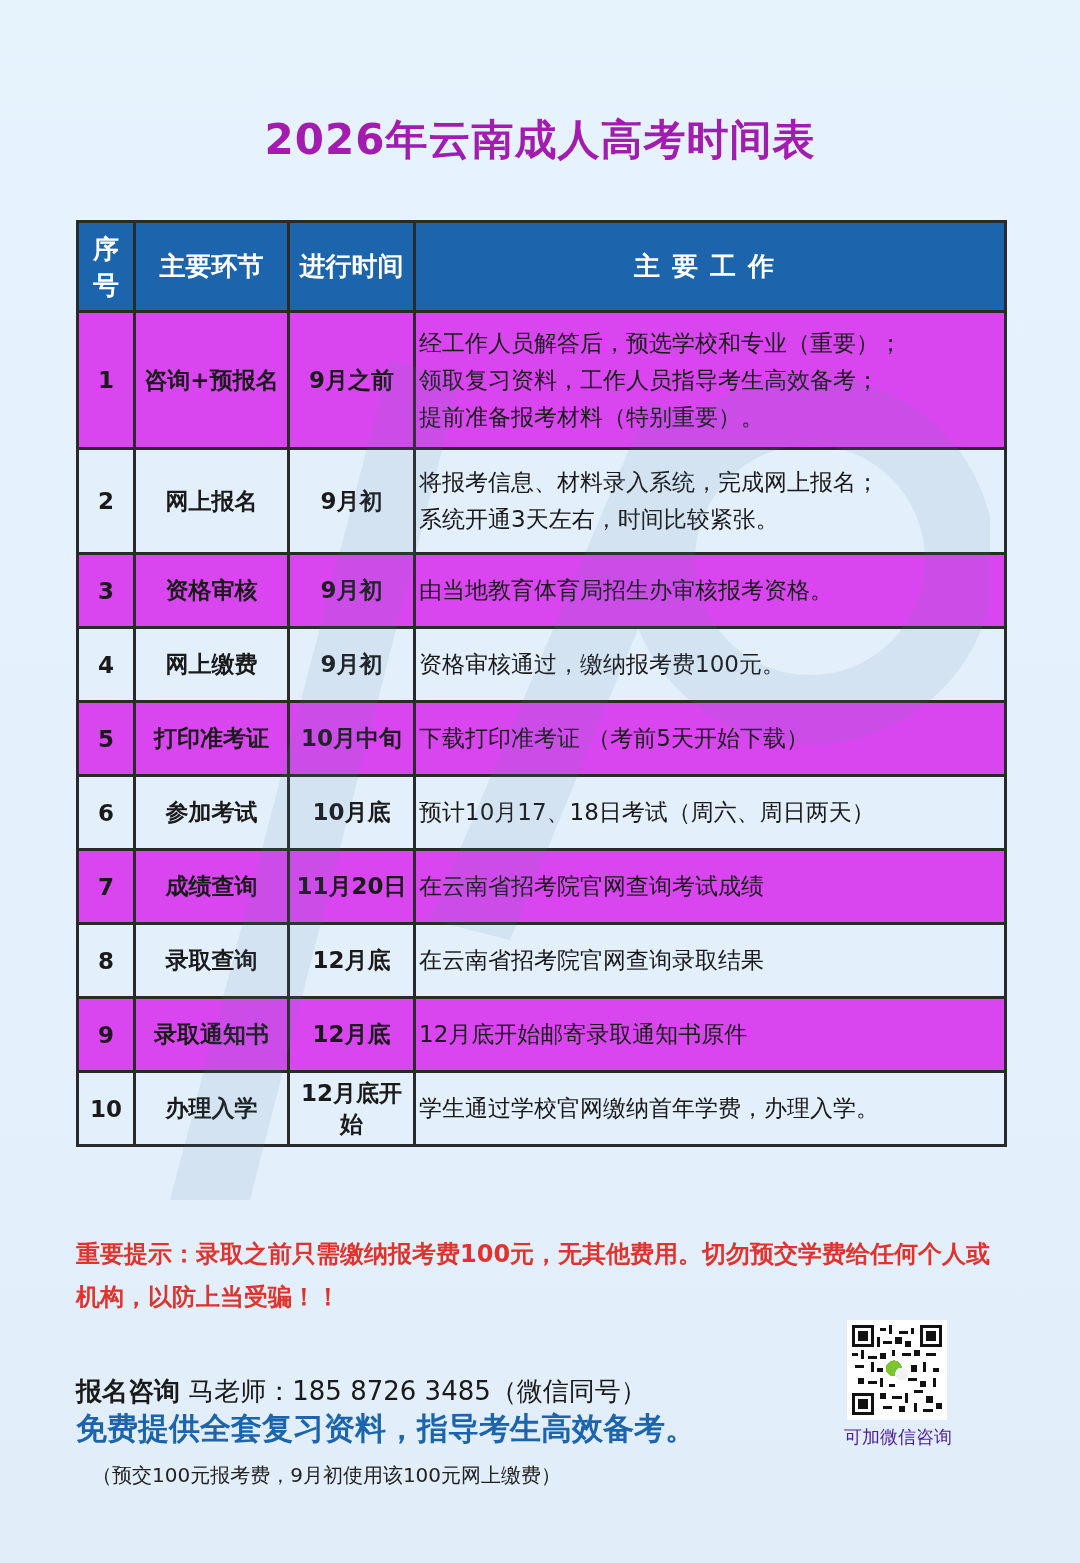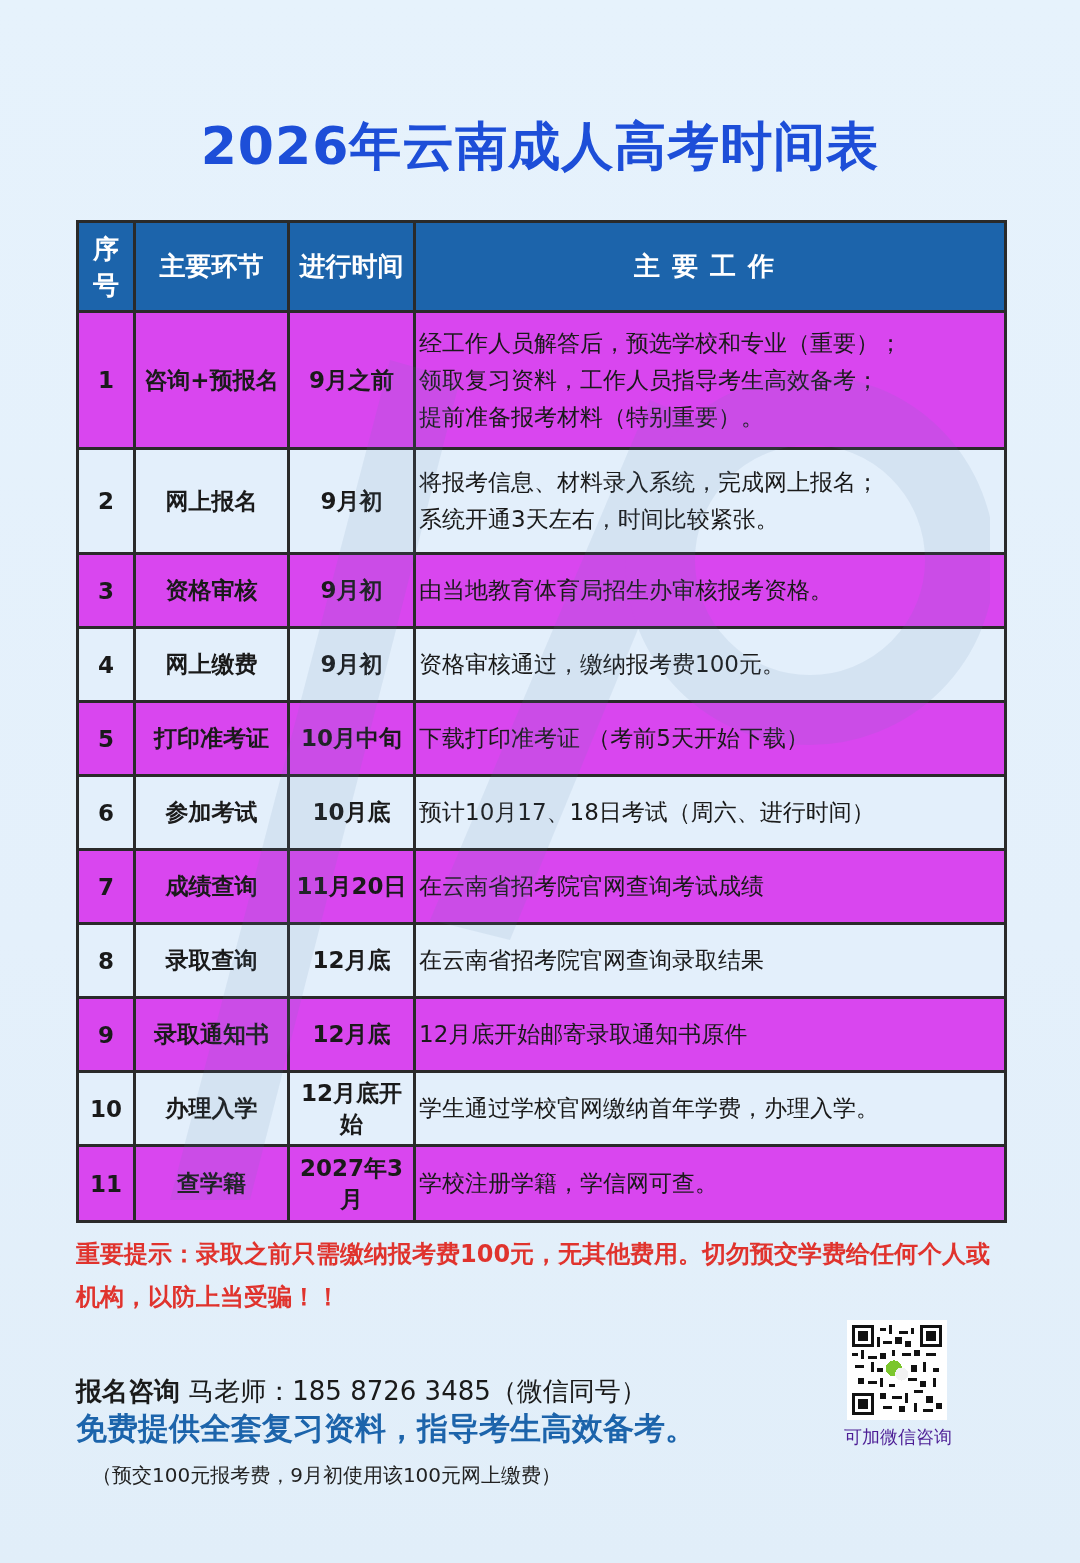--- a/index.html
+++ b/index.html
@@ -5,22 +5,22 @@
   * { box-sizing: border-box; margin: 0; padding: 0; }
   html, body { width: 1080px; height: 1563px; overflow: hidden; }
   body {
     background: linear-gradient(180deg, #e6f2fc 0%, #e4f0fb 60%, #e1eef9 100%);
     font-family: "DejaVu Sans", "Liberation Sans", sans-serif;
     position: relative;
     color: #1a1a1a;
   }
   .title {
     position: absolute; left: 0; top: 112px; width: 1080px;
-    text-align: center; font-size: 52px; font-weight: 900;
-    color: #1d4ed8; letter-spacing: 1px;
+    text-align: center; font-size: 42px; font-weight: 900;
+    color: #a21caf; letter-spacing: 1px;
     font-family: "DejaVu Sans", sans-serif;
   }
   .watermark {
     position: absolute; left: 130px; top: 300px; width: 860px; height: 900px;
     pointer-events: none; z-index: 2; opacity: 0.10;
   }
   table.sched {
     position: absolute; left: 76px; top: 220px; width: 931px;
     border-collapse: collapse; z-index: 1;
     border: 3px solid #2a2a2a;
@@ -125,21 +125,21 @@
         <td class="time">10月中旬</td>
         <td class="work">
           <div>下载打印准考证 （考前5天开始下载）</div>
         </td>
       </tr>
       <tr class="even" style="height: 74px;">
         <td class="idx">6</td>
         <td class="stage">参加考试</td>
         <td class="time">10月底</td>
         <td class="work">
-          <div>预计10月17、18日考试（周六、进行时间）</div>
+          <div>预计10月17、18日考试（周六、周日两天）</div>
         </td>
       </tr>
       <tr class="odd" style="height: 74px;">
         <td class="idx">7</td>
         <td class="stage">成绩查询</td>
         <td class="time">11月20日</td>
         <td class="work">
           <div>在云南省招考院官网查询考试成绩</div>
         </td>
       </tr>
@@ -158,28 +158,20 @@
         <td class="work">
           <div>12月底开始邮寄录取通知书原件</div>
         </td>
       </tr>
       <tr class="even" style="height: 74px;">
         <td class="idx">10</td>
         <td class="stage">办理入学</td>
         <td class="time">12月底开始</td>
         <td class="work">
           <div>学生通过学校官网缴纳首年学费，办理入学。</div>
-        </td>
-      </tr>
-      <tr class="odd" style="height: 76px;">
-        <td class="idx">11</td>
-        <td class="stage">查学籍</td>
-        <td class="time">2027年3月</td>
-        <td class="work">
-          <div>学校注册学籍，学信网可查。</div>
         </td>
       </tr>
     </tbody>
 </table>
 
 <svg class="watermark" viewBox="0 0 860 900">
   <path d="M40 900 L260 60 L330 80 L120 900 Z" fill="#5a7fa8"></path>
   <path d="M300 620 L520 100 L590 130 L380 640 Z" fill="#5a7fa8"></path>
   <circle cx="680" cy="260" r="150" fill="none" stroke="#5a7fa8" stroke-width="70"></circle>
 </svg>

